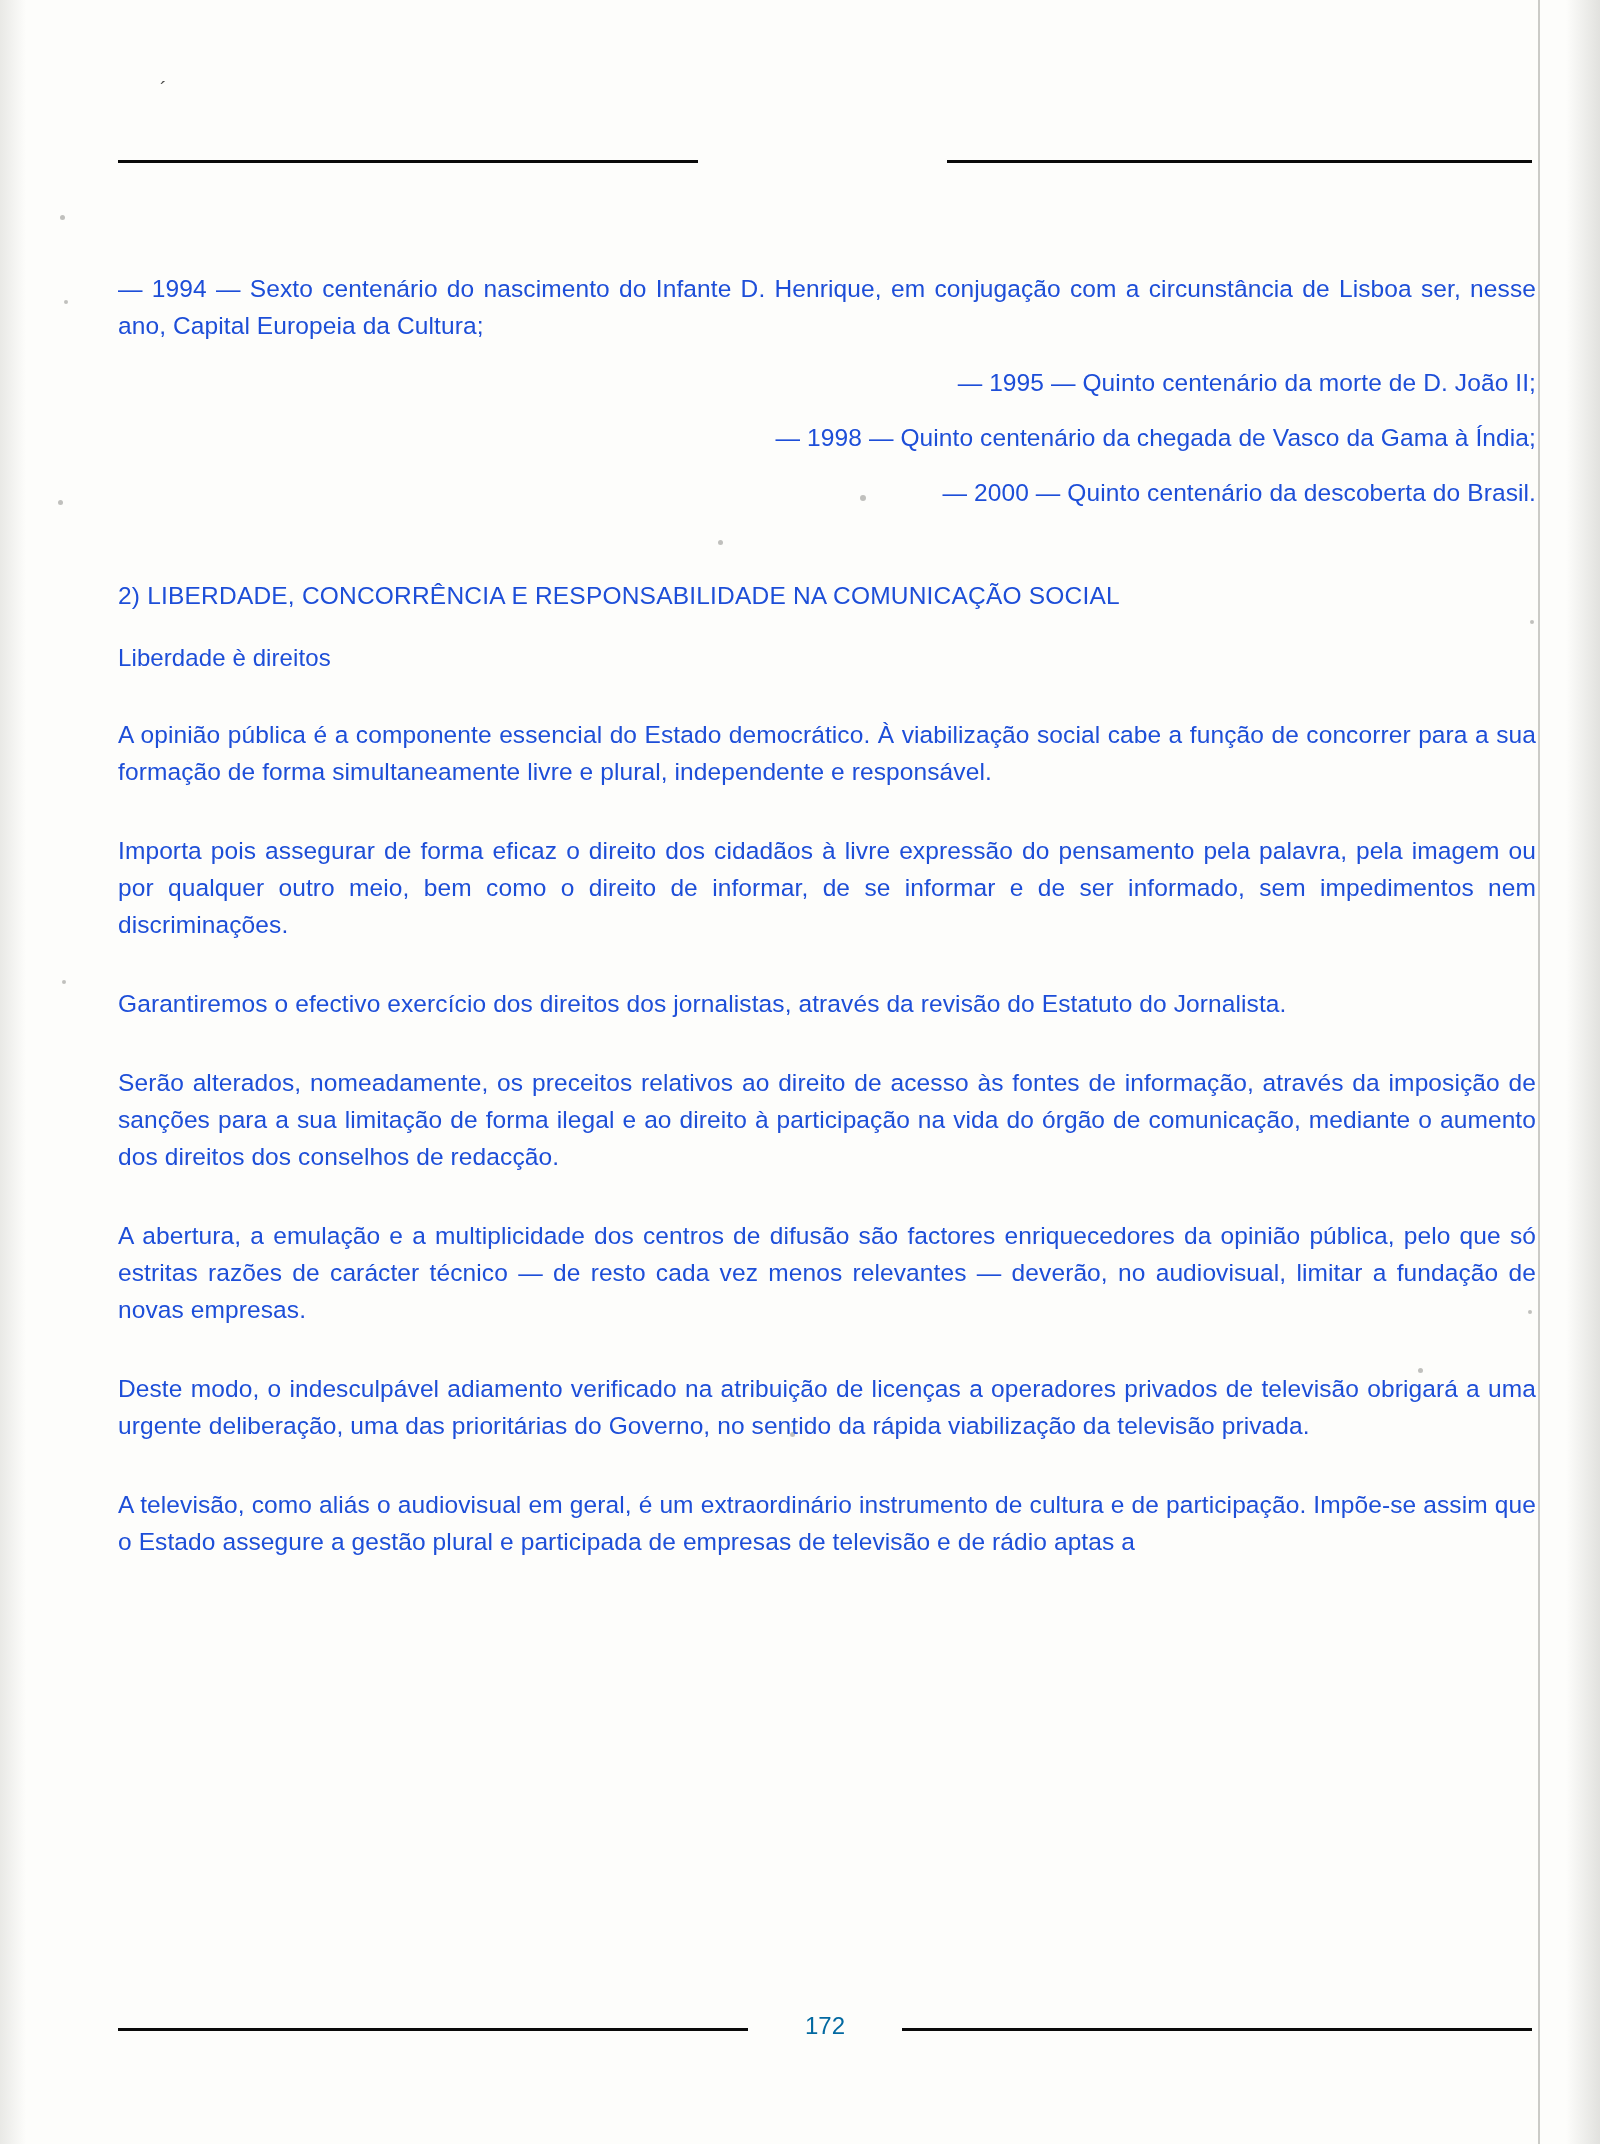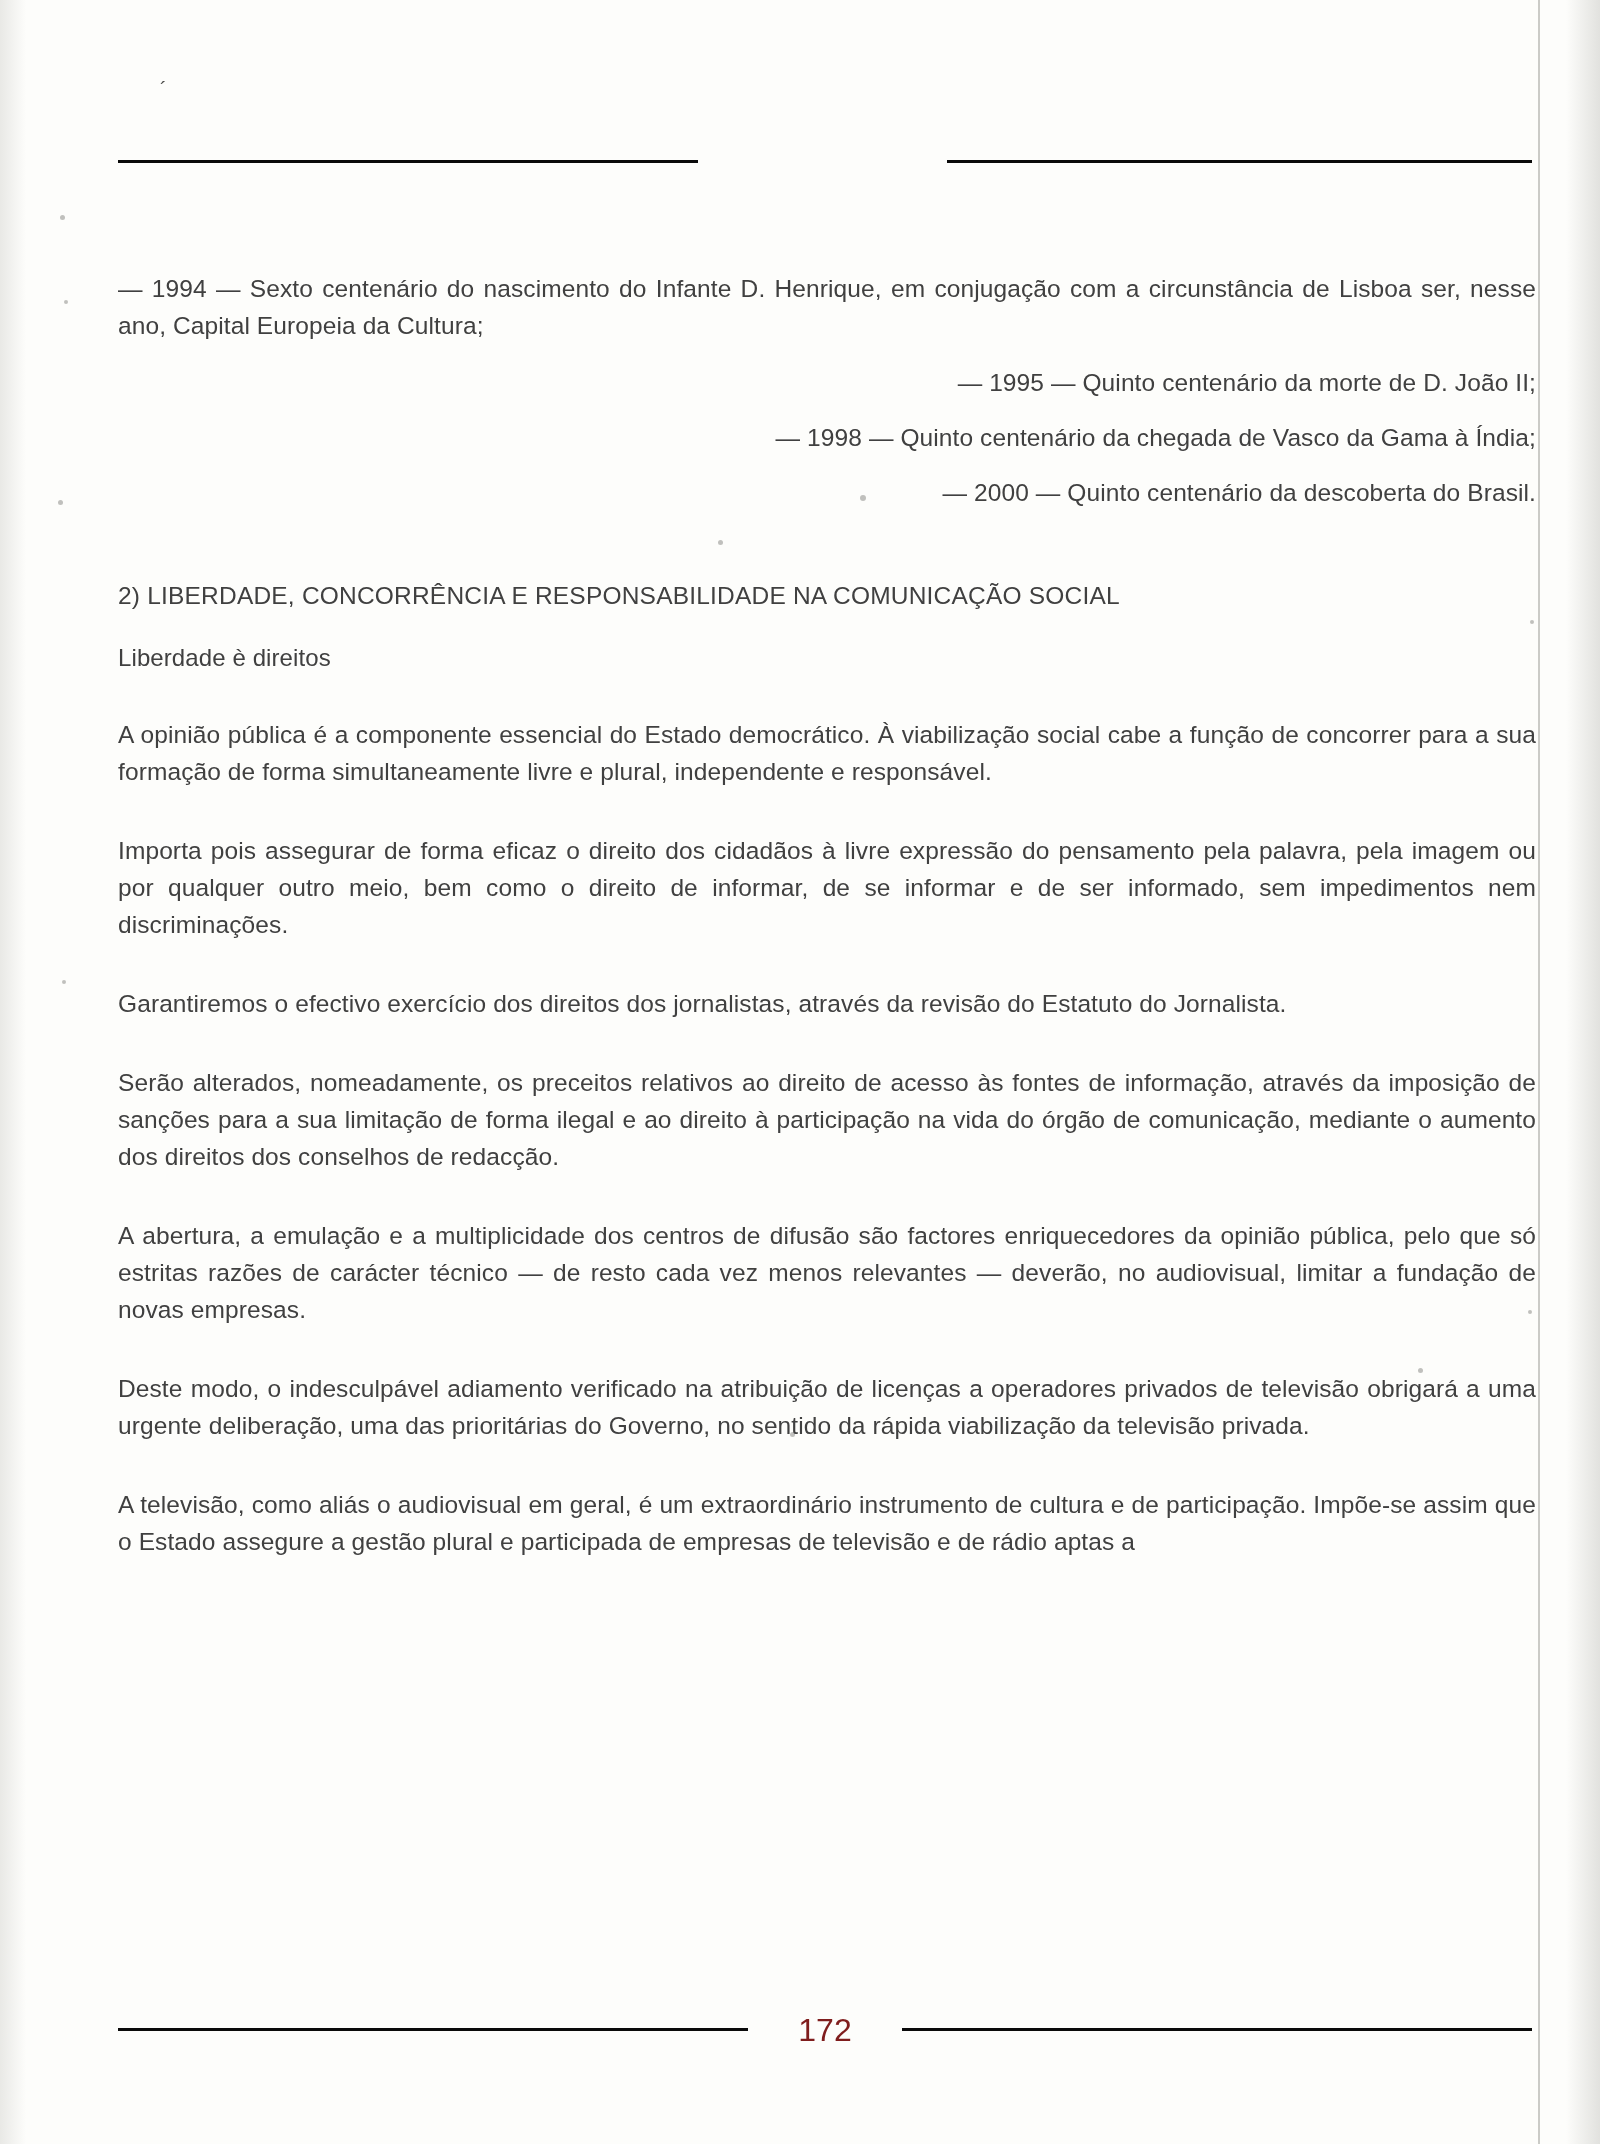--- a/index.html
+++ b/index.html
@@ -89,21 +89,21 @@
     position: absolute;
     left: 118px;
     top: 270px;
     width: 1418px;
   }
   p {
     margin: 0;
     font-size: 24.5px;
     line-height: 37px;
     text-align: justify;
-    color: #404040;
+    color: #1d4ed8;
     letter-spacing: .1px;
   }
   .dash-item {
     margin-bottom: 18px;
     text-align: right;
   }
   .dash-item.first { margin-bottom: 20px; text-align: justify; }
   .section-title {
     margin-top: 68px;
     font-size: 24.5px;
@@ -137,22 +137,22 @@
   .footer-rule-right {
     position: absolute;
     right: 0; top: 14px;
     width: 630px; height: 3px;
     background: #0a0a0a;
   }
   .footer-page-number {
     position: absolute;
     left: 0; right: 0; top: -2px;
     text-align: center;
-    font-size: 32px;
-    color: #7f1d1d;
+    font-size: 24px;
+    color: #0369a1;
   }
   .top-mark {
     position: absolute;
     left: 160px;
     top: 78px;
     font-size: 20px;
     color: #4a4a48;
   }
 </style>
 </head>

